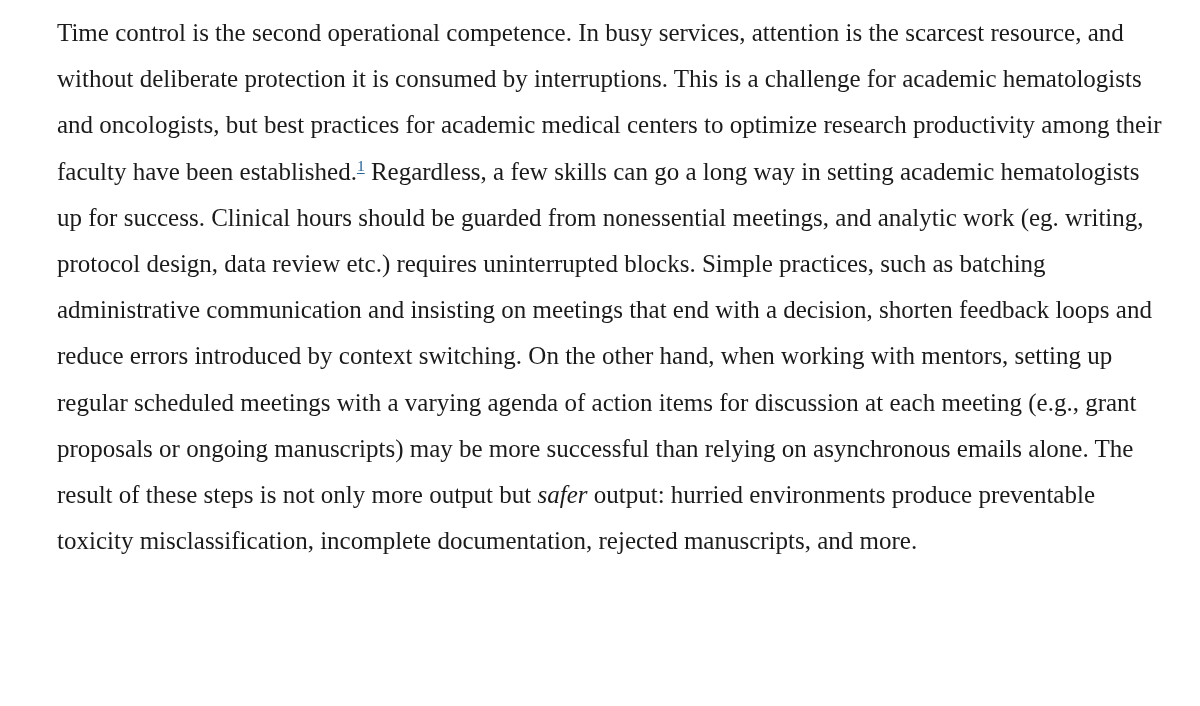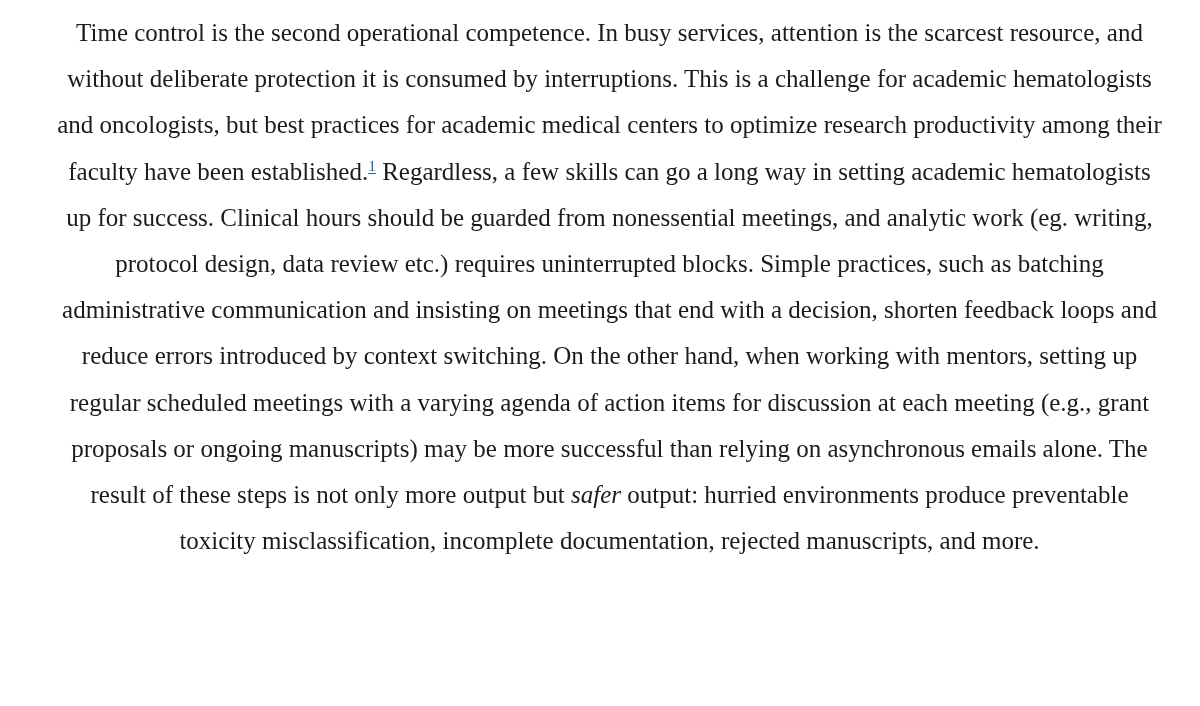--- a/index.html
+++ b/index.html
@@ -16,21 +16,21 @@
     height: 706px;
     background: #ffffff;
     padding: 10px 38px 0 36px;
   }
 
   .paragraph {
     font-family: "Liberation Serif", "DejaVu Serif", serif;
     font-size: 25px;
     line-height: 46.2px;
     color: #1b1b1b;
-    text-align: center;
+    text-align: left;
     max-width: 1126px;
     margin-left: 21px;
   }
 
   .paragraph em {
     font-style: italic;
   }
 
   .paragraph sup {
     font-size: 0.62em;

